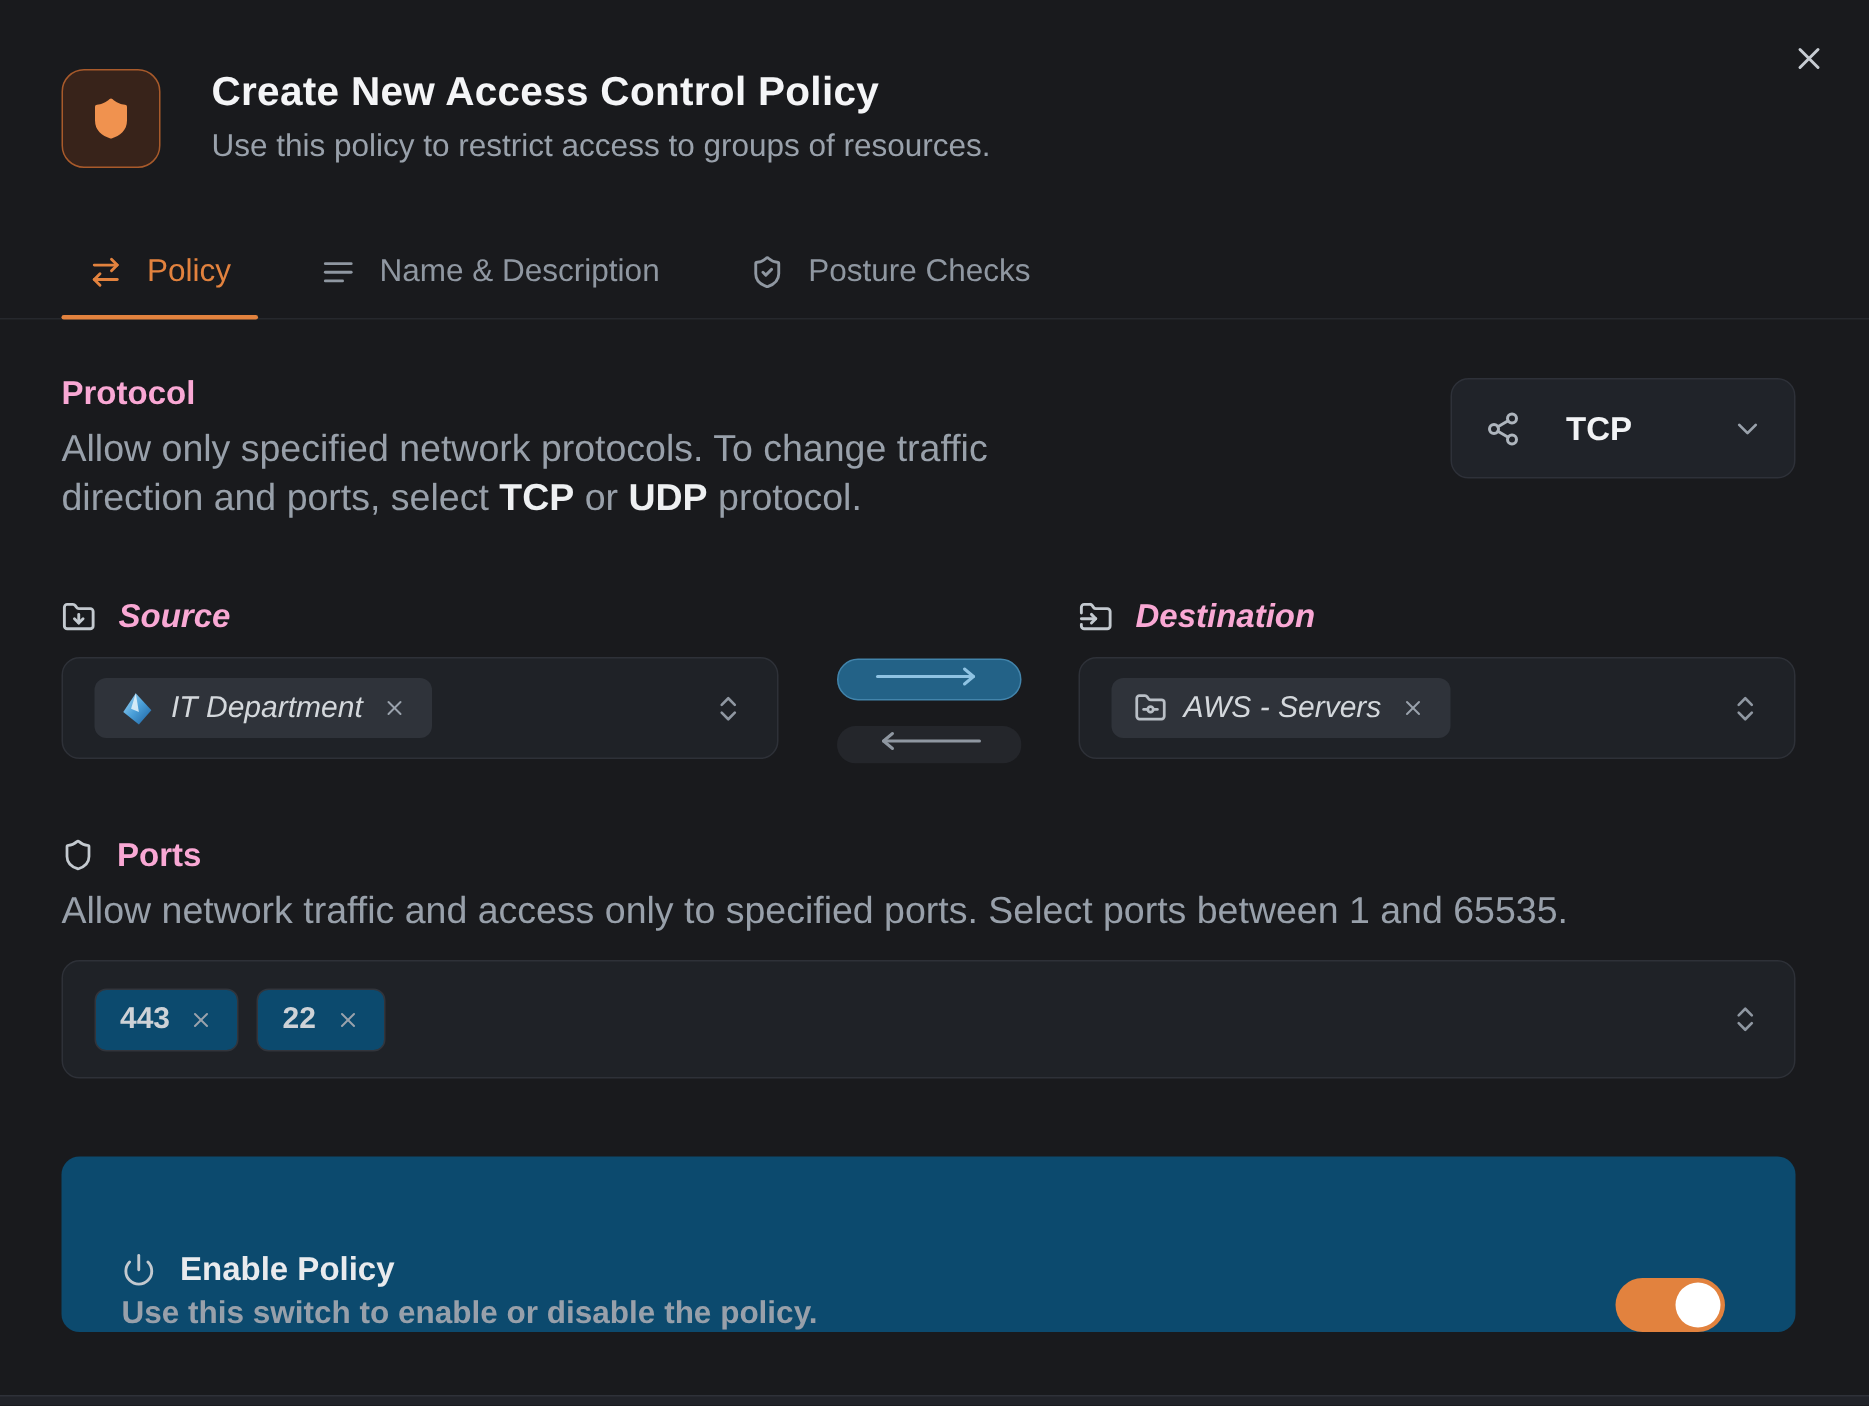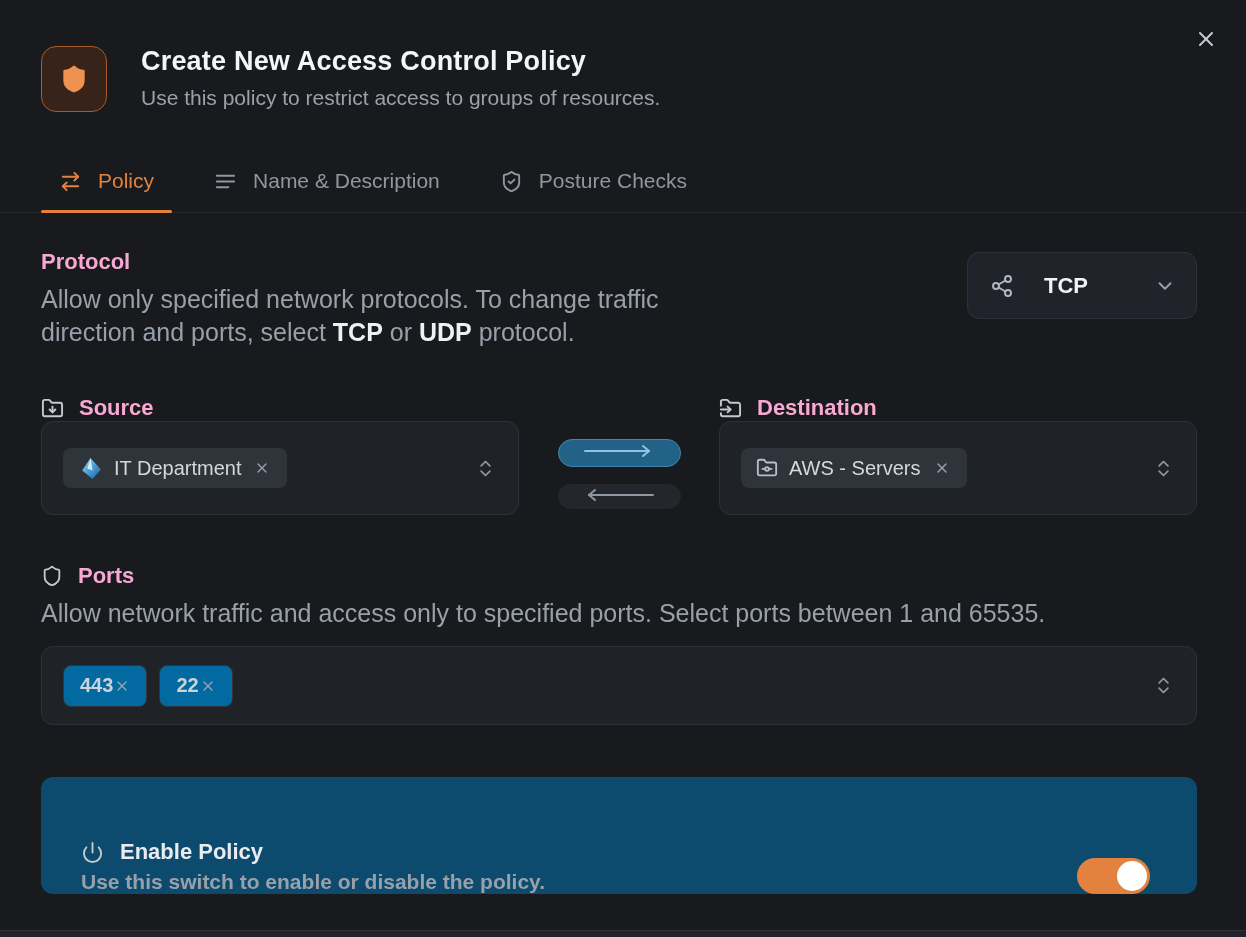--- a/index.html
+++ b/index.html
@@ -60,24 +60,24 @@
   .protocol-select {
     width:230px; height:67px; margin-top:3px;
     background:#202329; border:1px solid #2e3139; border-radius:12px;
     display:flex; align-items:center; padding:0 20px 0 22px; cursor:pointer;
   }
   .protocol-select .proto-icon { color:#aeb5bd; display:flex; }
   .protocol-select .proto-value { font-size:22px; font-weight:600; color:#f2f3f5; margin-left:30px; }
   .protocol-select .proto-caret { margin-left:auto; color:#99a1ab; display:flex; }
 
   
-  .traffic-grid { display:flex; margin-top:46px; align-items:flex-start; }
+  .traffic-grid { display:flex; margin-top:46px; align-items:center;font-style:italic; }
   .traffic-col { width:478px; }
   .select-field {
-    height:94px;
+    margin-top:14px; height:68px;
     background:#1f2227; border:1px solid #2e3138; border-radius:12px;
     display:flex; align-items:center; padding:0 22px 0 21px; cursor:pointer;
   }
   .chevrons { margin-left:auto; color:#8f97a1; display:flex; }
   .tag {
     display:flex; align-items:center; gap:11px; height:40px; padding:0 15px;
     background:#2f333a; border-radius:8px; font-size:20px; color:#d4d8dc; font-weight:400;
   }
   .tag .tag-icon { display:flex; }
   .tag .tag-x { display:flex; color:#9aa2ac; cursor:pointer; padding:2px; }
@@ -87,22 +87,22 @@
     width:123px; height:28px; border-radius:14px;
     display:flex; align-items:center; justify-content:center; cursor:pointer; border:1px solid transparent;
   }
   .dir-pill.active { background:#236287; border-color:#4284ab; color:#8fc3e3; }
   .dir-pill.inactive { background:#24262b; color:#8f97a1; height:25px; }
 
   
   .ports-section { margin-top:48px; }
   .ports-field { margin-top:16px; height:79px; }
   .port-tag {
-    display:flex; align-items:center; gap:1px; height:42px; padding:0 16px;
-    background:#0369a1; border:1px solid #32353c; border-radius:8px;
+    display:flex; align-items:center; gap:13px; height:42px; padding:0 16px;
+    background:#0c4a6e; border:1px solid #32353c; border-radius:8px;
     font-size:20px; font-weight:700; color:#ced2d7;
   }
   .port-tag + .port-tag { margin-left:12px; }
   .port-tag .tag-x { display:flex; color:#9aa2ac; cursor:pointer; font-weight:400; }
 
   
   .enable-card {
     margin-top:52px; height:117px; border-radius:12px; background:#0c4a6e;
     display:flex; align-items:flex-end; justify-content:space-between; padding:0 47px 0 40px;
   }

